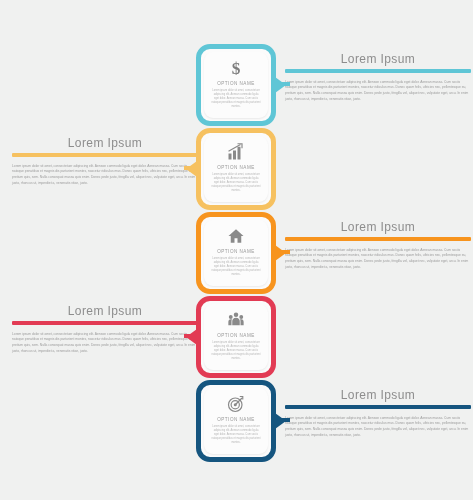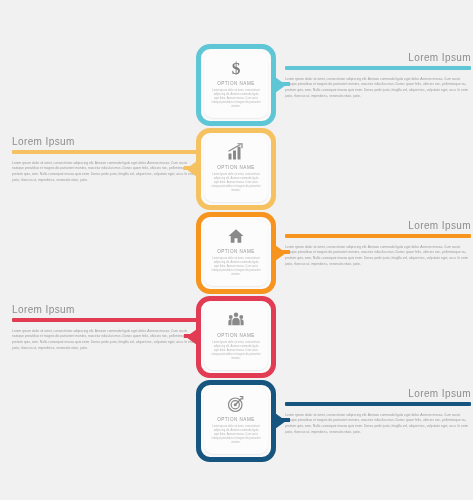--- a/index.html
+++ b/index.html
@@ -96,25 +96,26 @@
   
   .panel {
     position: absolute;
     top: 8px;
     width: 186px;
   }
   .panel.right { left: 285px; text-align: right; }
   .panel.left  { left: 12px;  text-align: left; }
 
   .panel-heading {
-    font-size: 10px;
+    font-size: 12px;
     color: #8d8d8d;
     letter-spacing: 0.4px;
     margin-bottom: 3px;
     font-weight: normal;
+    text-align: center;
   }
   .panel-rule {
     height: 3.5px;
     width: 100%;
     border-radius: 1px;
   }
   .panel-body {
     margin-top: 7px;
     font-size: 3.3px;
     line-height: 1.75;

